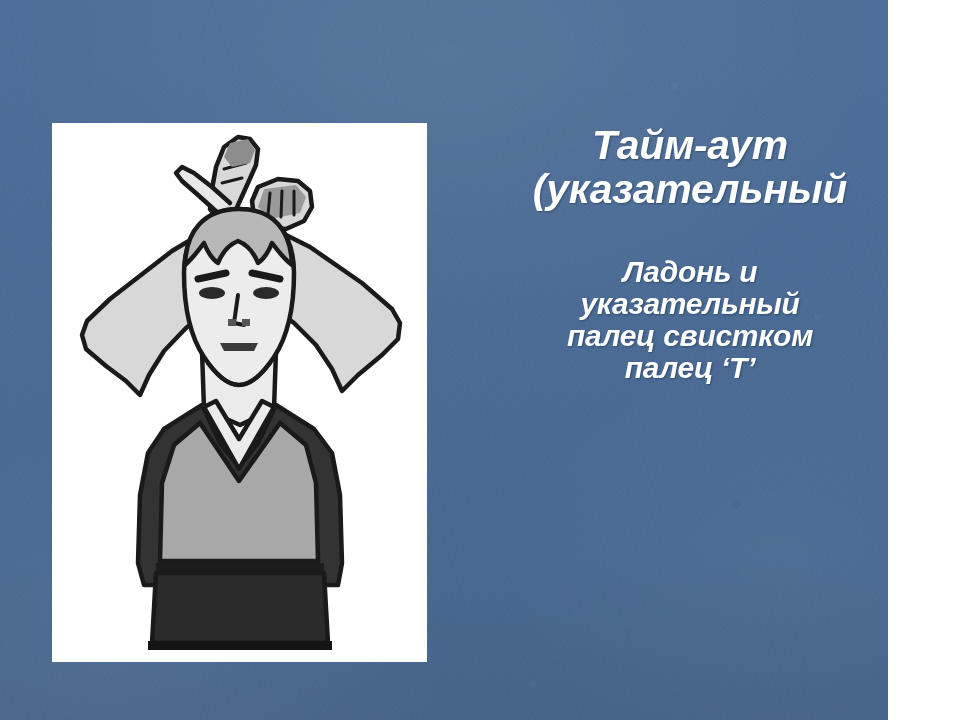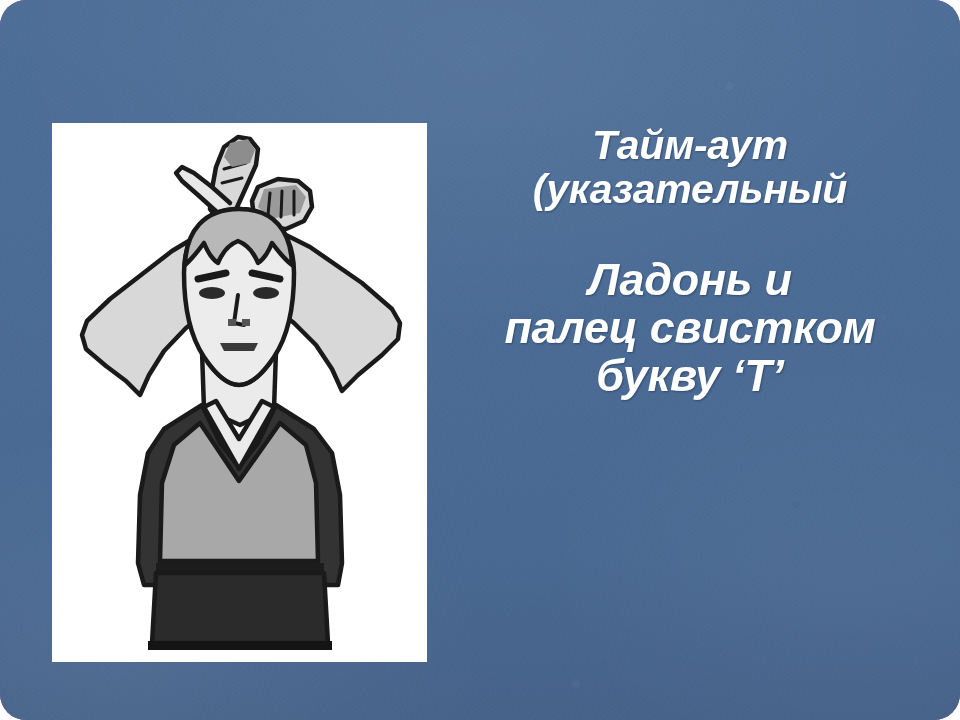--- a/index.html
+++ b/index.html
@@ -8,25 +8,24 @@
   }
   body {
     width: 960px;
     height: 720px;
     overflow: hidden;
     font-family: "Liberation Sans", sans-serif;
   }
 
   #slide {
     position: relative;
-    width: 960px;
+    width: 888px;
     height: 720px;
     background-color: #a21caf;
     overflow: hidden;
-    border-radius: 26px;
   }
 
   
   .bg-base {
     position: absolute;
     inset: 0;
     background:
       radial-gradient(ellipse 70% 55% at 50% 8%, rgba(255,255,255,0.055), rgba(255,255,255,0) 70%),
       radial-gradient(ellipse 55% 45% at 12% 92%, rgba(255,255,255,0.05), rgba(255,255,255,0) 72%),
       radial-gradient(ellipse 45% 40% at 88% 78%, rgba(255,255,255,0.035), rgba(255,255,255,0) 72%),
@@ -88,21 +87,21 @@
     text-shadow: 1px 1px 2px rgba(20,38,62,0.45);
     line-height: 1.07;
   }
   #title-block {
     font-size: 41px;
   }
   #spacer-gap {
     height: 44px;
   }
   #description-block {
-    font-size: 45px;
+    font-size: 30px;
   }
   .text-line {
     display: block;
     white-space: nowrap;
   }
 </style>
 </head>
 <body>
 
 <div id="slide">
@@ -193,18 +192,19 @@
 
     <div id="title-block" class="text-block">
       <span class="text-line">Тайм-аут</span>
       <span class="text-line">(указательный</span>
     </div>
 
     <div id="spacer-gap"></div>
 
     <div id="description-block" class="text-block">
       <span class="text-line">Ладонь и</span>
+      <span class="text-line">указательный</span>
       <span class="text-line">палец свистком</span>
-      <span class="text-line">букву ‘Т’</span>
+      <span class="text-line">палец ‘Т’</span>
     </div>
 
   </div>
 </div>
 
 </body></html>

